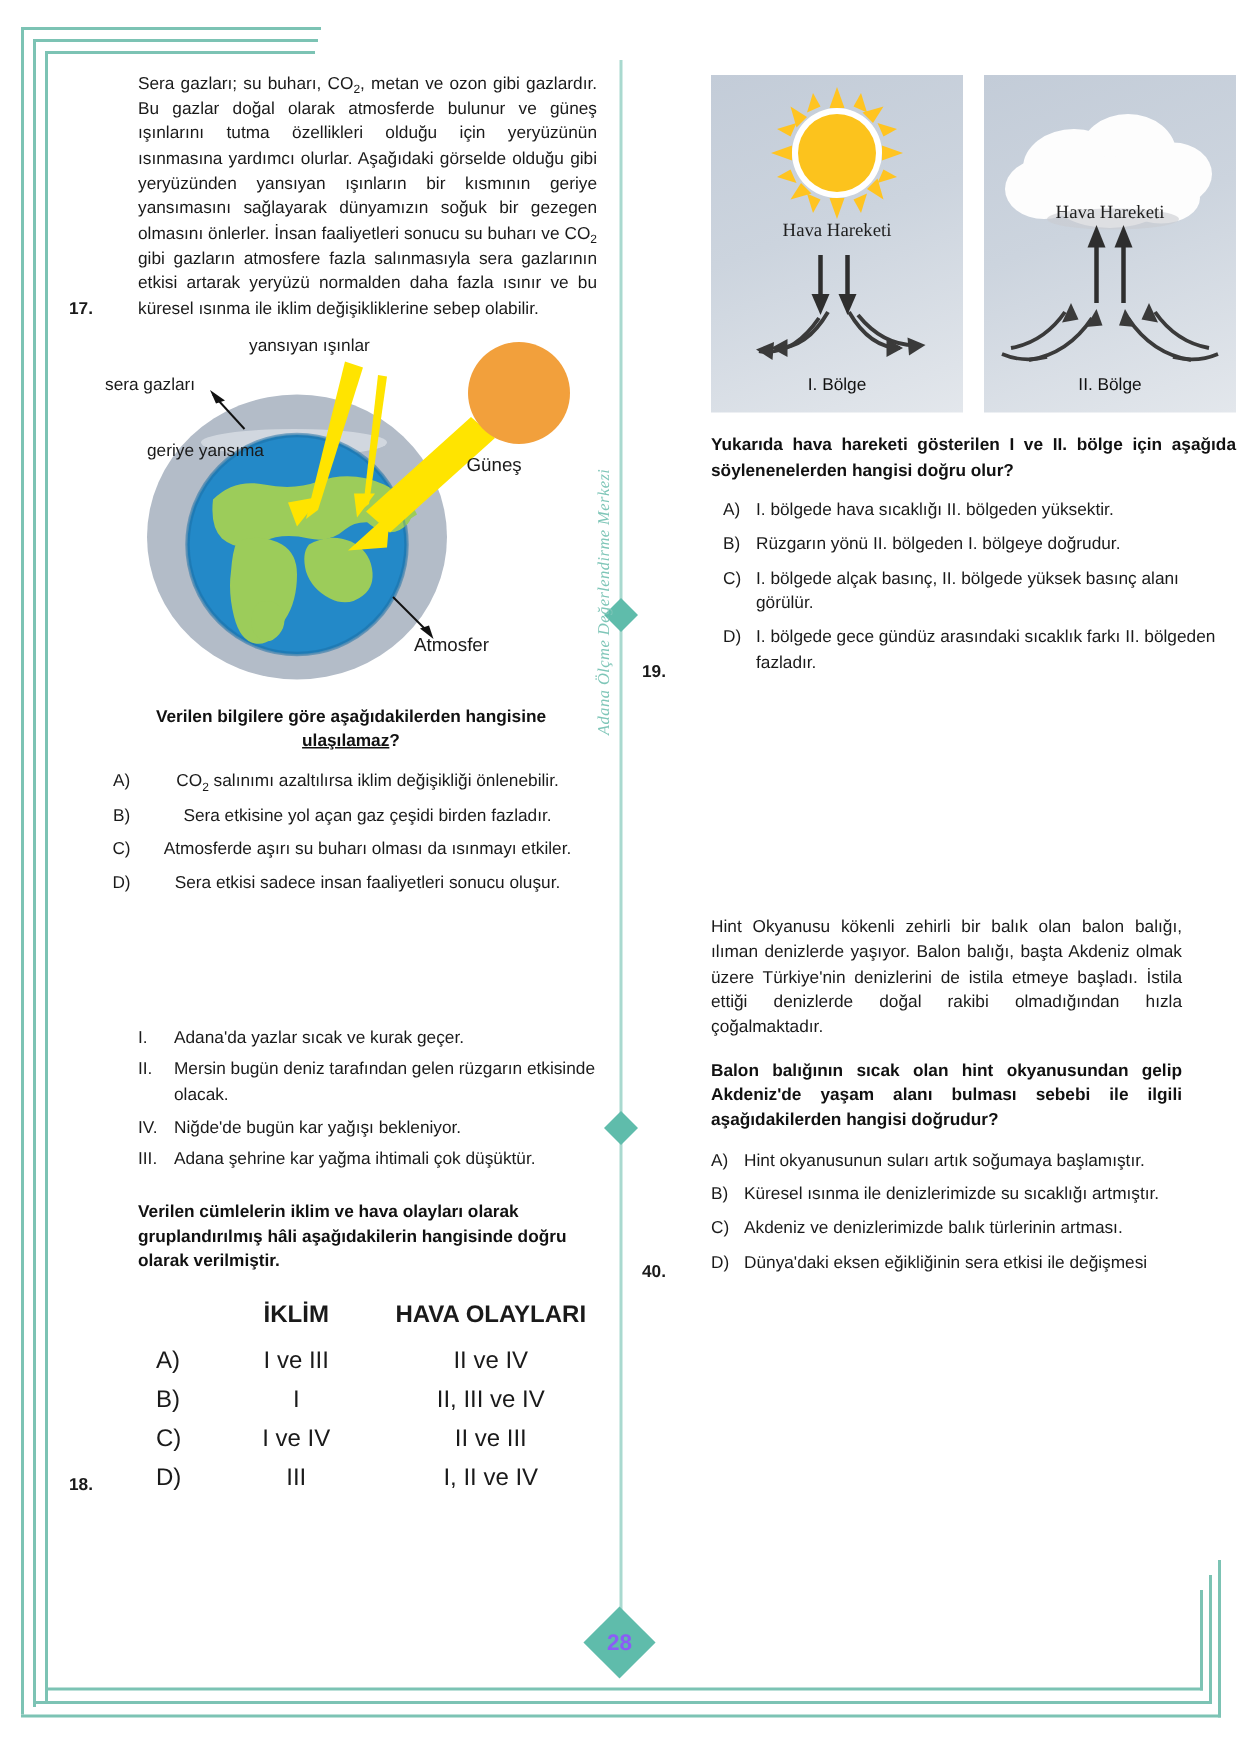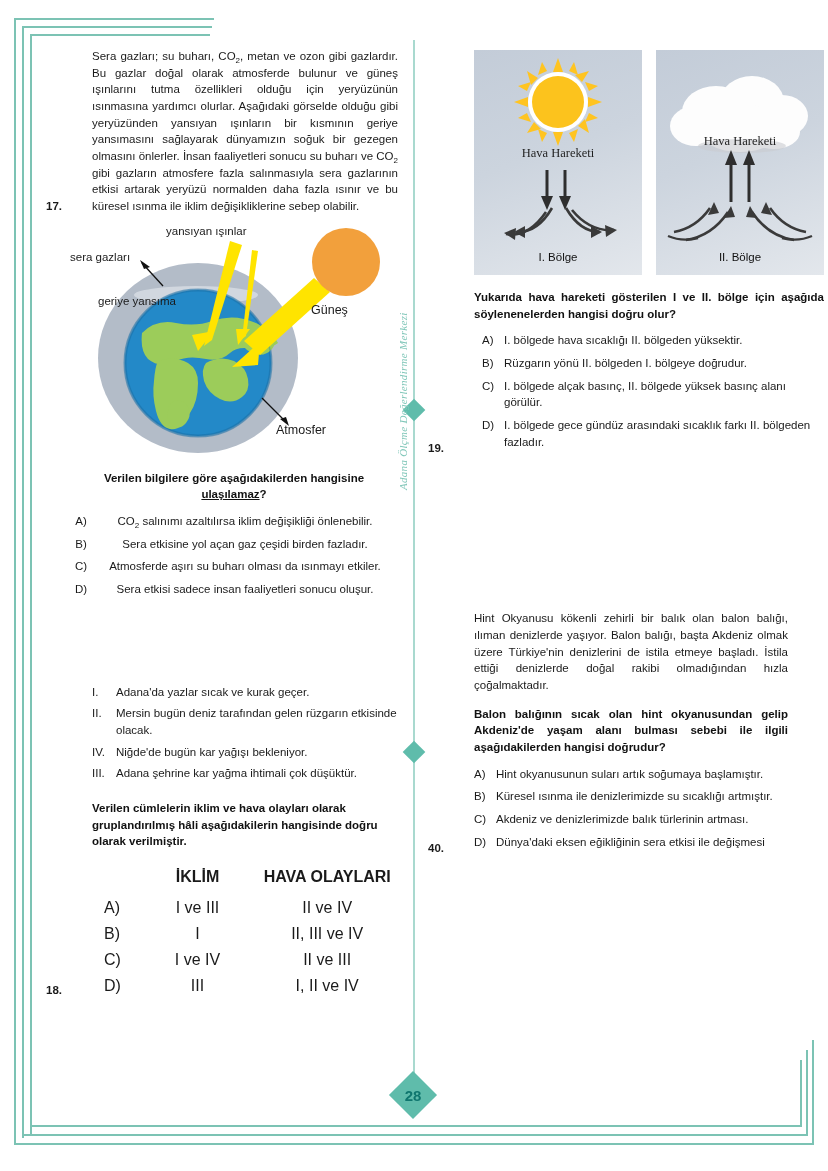--- a/index.html
+++ b/index.html
@@ -69,21 +69,21 @@
   .page-badge {
     position: absolute; left: 396px; top: 1078px;
     width: 34px; height: 34px;
     background: #5fbcab;
     transform: rotate(45deg);
   }
   .page-badge-num {
     position: absolute; left: 396px; top: 1078px;
     width: 34px; height: 34px;
     display: flex; align-items: center; justify-content: center;
-    color: #0f766e; font-size: 15px; font-weight: bold;
+    color: #8b5cf6; font-size: 15px; font-weight: bold;
     font-family: "Liberation Sans", sans-serif;
   }
 
   
   .col { position: absolute; top: 48px; }
   .col-left  { left: 46px;  width: 352px; }
   .col-right { left: 428px; width: 360px; }
 
   
   .q { position: relative; }

